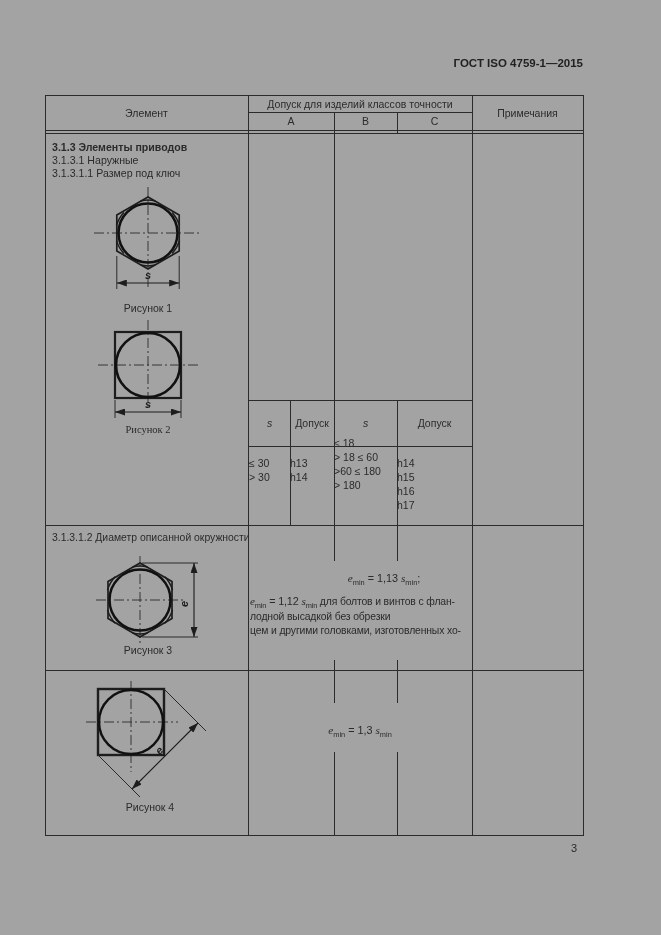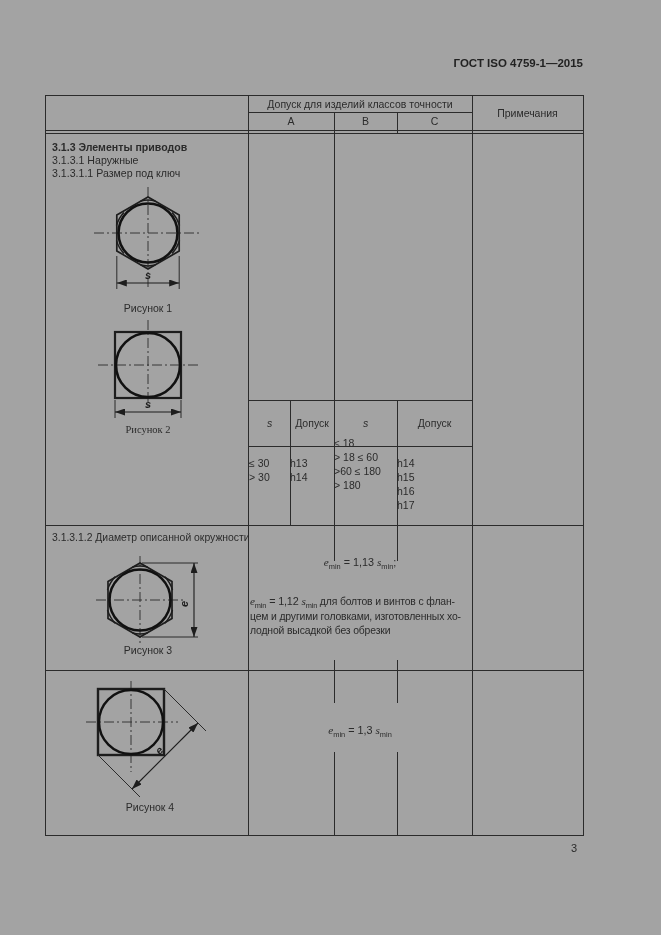--- a/index.html
+++ b/index.html
@@ -68,20 +68,21 @@
 
   <div class="vl" style="left:397px;top:112px;height:21px;"></div>
   <div class="vl" style="left:397px;top:400px;height:125px;"></div>
   <div class="vl" style="left:397px;top:525px;height:36px;"></div>
   <div class="vl" style="left:397px;top:660px;height:10px;"></div>
   <div class="vl" style="left:397px;top:670px;height:33px;"></div>
   <div class="vl" style="left:397px;top:752px;height:83px;"></div>
 
   <div class="vl" style="left:290px;top:400px;height:125px;"></div>
 
+  <div class="cell" style="left:45px; top:95px;  width:203px; height:35px;">Элемент</div>
   <div class="cell" style="left:248px;top:95px;  width:224px; height:17px;">Допуск для изделий классов точности</div>
   <div class="cell" style="left:248px;top:112px; width:86px;  height:18px;">A</div>
   <div class="cell" style="left:334px;top:112px; width:63px;  height:18px;">B</div>
   <div class="cell" style="left:397px;top:112px; width:75px;  height:18px;">C</div>
   <div class="cell" style="left:472px;top:95px;  width:111px; height:35px;">Примечания</div>
 
   <div class="txt sect" style="left:52px; top:141px;">
     <div class="b">3.1.3  Элементы приводов</div>
     <div>3.1.3.1  Наружные</div>
     <div>3.1.3.1.1  Размер под ключ</div>
@@ -175,28 +176,28 @@
       <path class="cham" d="M21.1,67.2 A34,34 0 0 1 13.5,53.9"></path>
       <path class="cham" d="M13.5,34.1 A34,34 0 0 1 21.1,20.8"></path>
     </g>
     <line class="thin" x1="48" y1="7" x2="104" y2="7"></line>
     <line class="thin" x1="48" y1="81" x2="104" y2="81"></line>
     <line class="dim" x1="100" y1="7" x2="100" y2="81" marker-start="url(#a3)" marker-end="url(#a3)"></line>
     <text transform="translate(94 48) rotate(-90)" text-anchor="middle">e</text>
   </svg>
   <div class="caption" style="left:88px; top:644px; width:120px;">Рисунок 3</div>
 
-  <div class="fcenter fx" style="left:248px; top:556px; width:224px;">
+  <div class="fcenter fx" style="left:248px; top:572px; width:224px;padding-left:24px;">
     <i>e</i><sub>min</sub><span> = 1,13 </span><i>s</i><sub>min</sub><span>;</span>
   </div>
 
   <div class="note" style="left:250px; top:594px; width:222px;">
     <div><span class="fx"><i>e</i><sub>min</sub><span> = 1,12 </span><i>s</i><sub>min</sub></span><span> для болтов и винтов с флан-</span></div>
+    <div>лодной высадкой без обрезки</div>
     <div>цем и другими головками, изготовленных хо-</div>
-    <div>лодной высадкой без обрезки</div>
   </div>
 
   <svg style="left:82px; top:680px;" width="152" height="122" viewBox="0 0 152 122">
     <defs>
       <marker id="a4" markerUnits="userSpaceOnUse" markerWidth="10" markerHeight="7" refX="10" refY="3.5" orient="auto-start-reverse">
         <path d="M0,0 L10,3.5 L0,7 Z" fill="#1d1d1d"></path>
       </marker>
     </defs>
     <line class="cline" x1="4" y1="42" x2="96" y2="42"></line>
     <line class="cline" x1="49" y1="1" x2="49" y2="92"></line>

